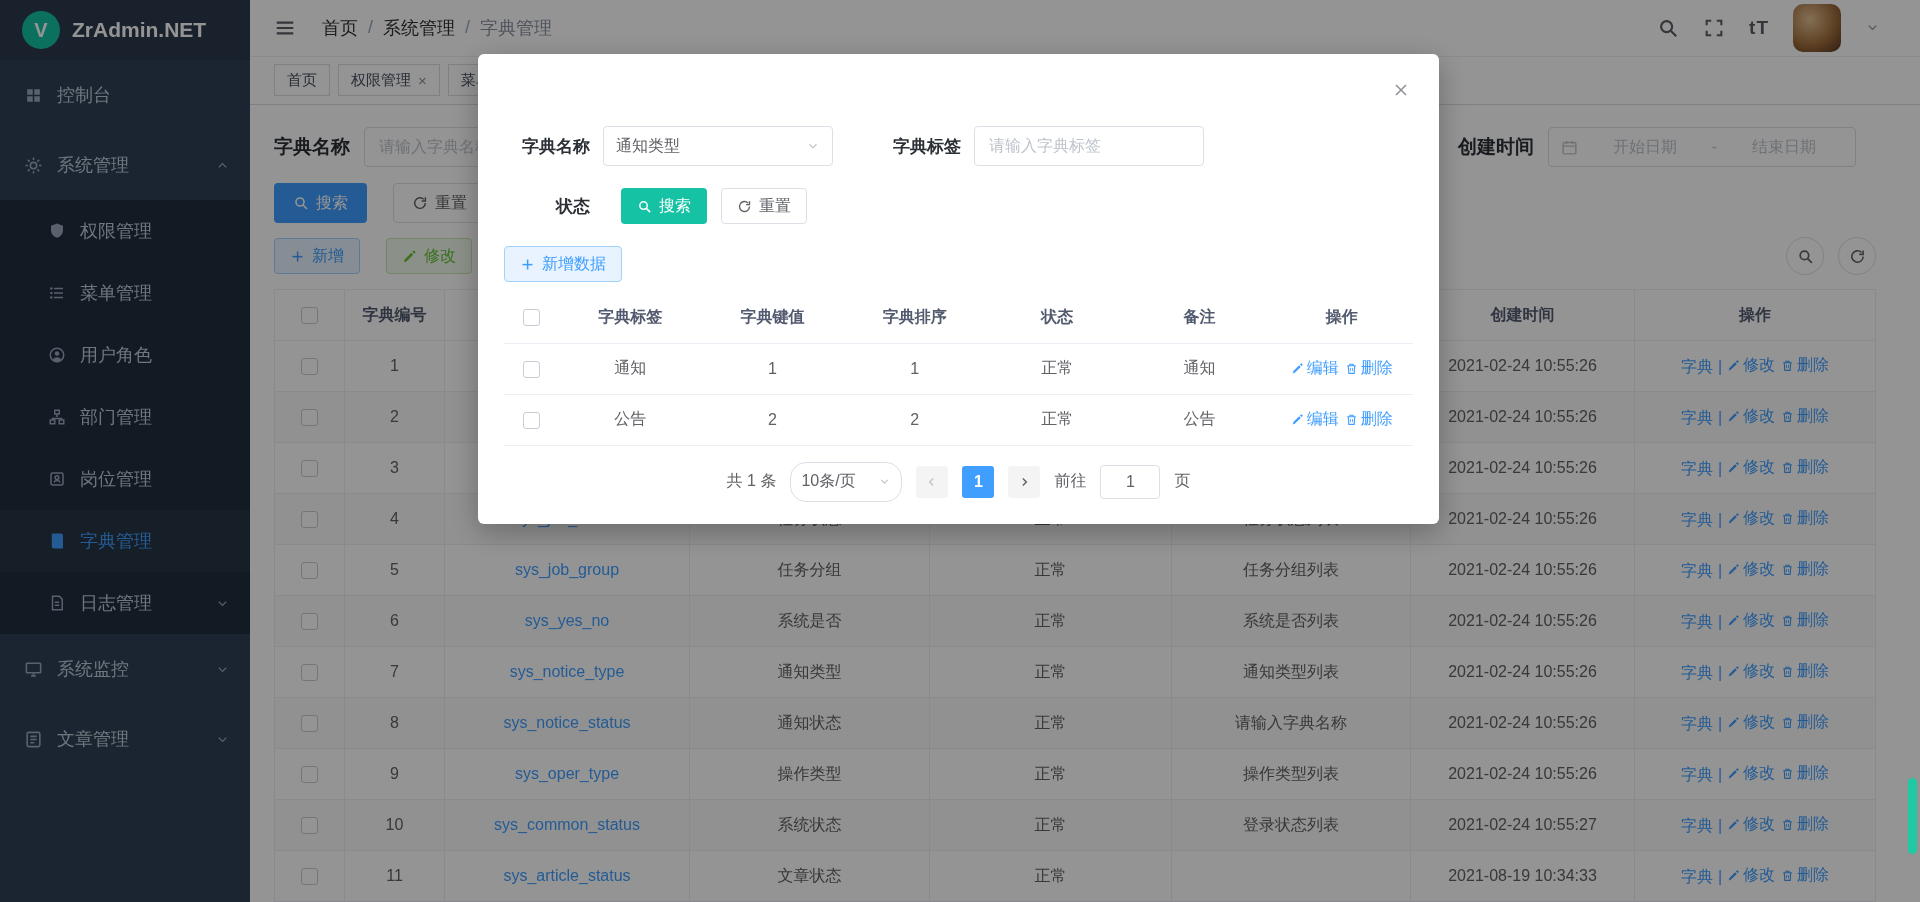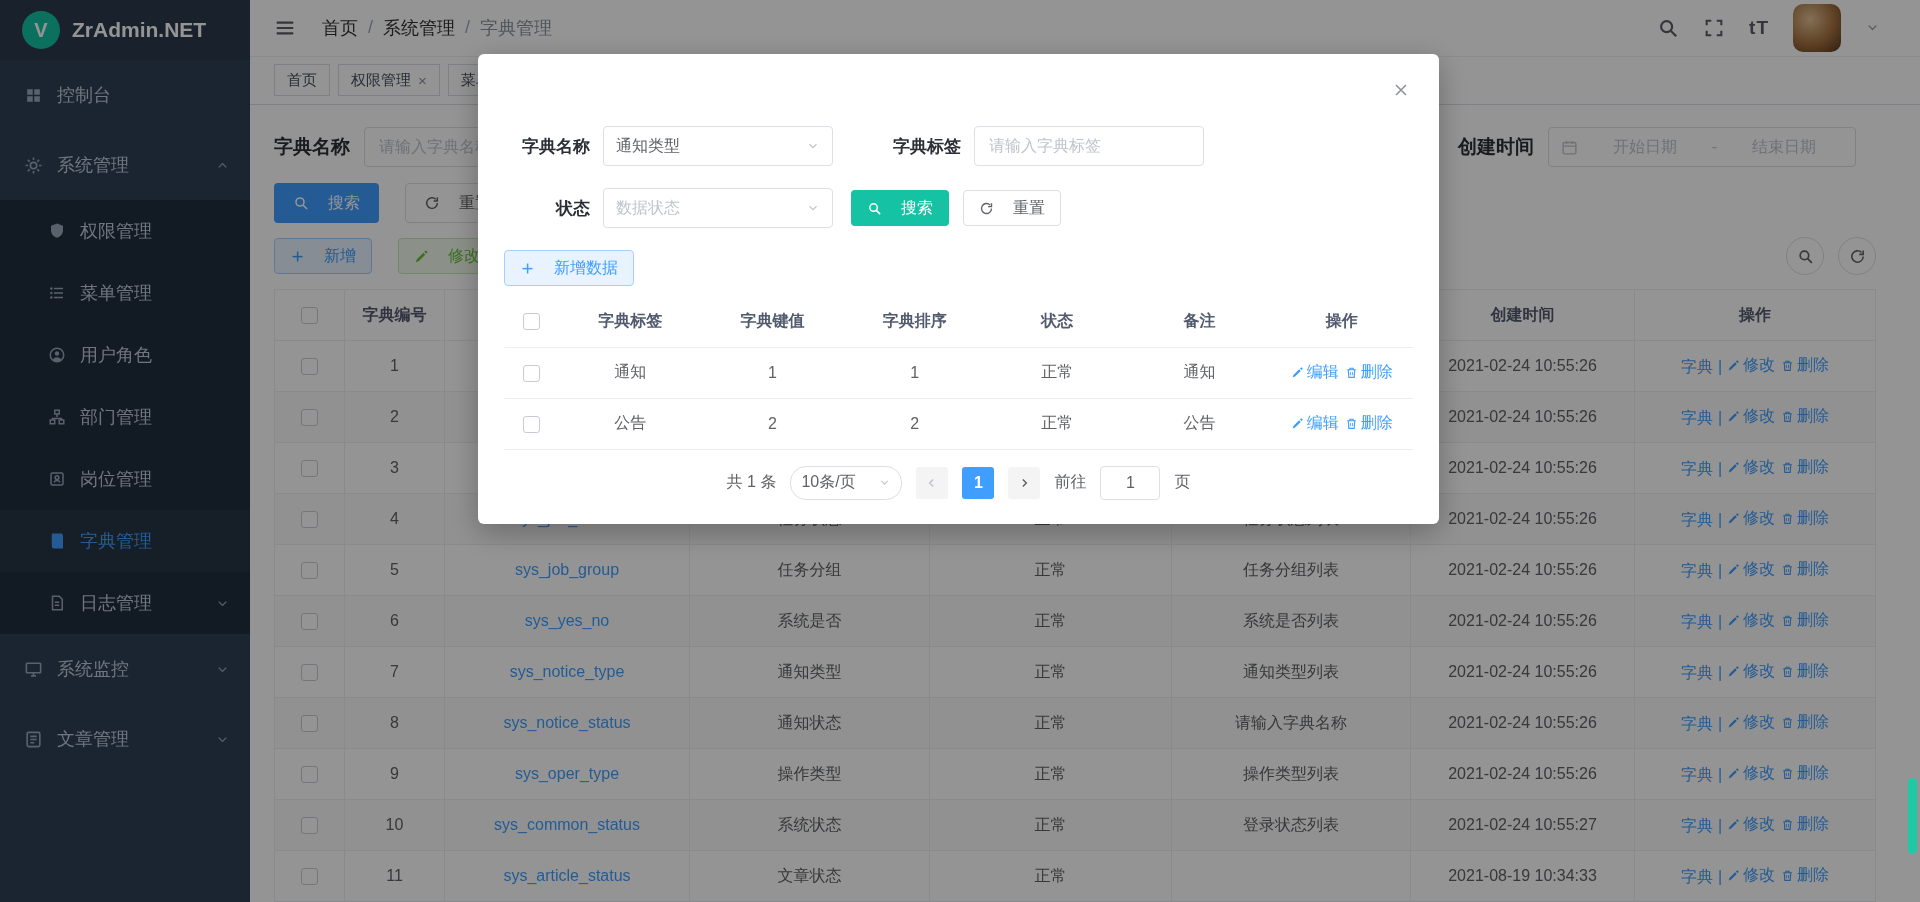--- a/index.html
+++ b/index.html
@@ -41,21 +41,21 @@
   .content { flex:1; padding:20px 44px 0 24px; background:#fff; }
 
   .filter-row { display:flex; align-items:center; height:44px; margin-bottom:14px; }
   .filter-label { font-size:19px; font-weight:bold; color:#2b2f36; margin-right:14px; white-space:nowrap; }
   .tin { height:40px; border:1px solid #dcdfe6; border-radius:4px; padding:0 14px; font-size:16px; color:#606266; background:#fff; outline:none; font-family:inherit; }
   .tin::placeholder { color:#bfc4cc; }
   .date-range { margin-left:auto; margin-right:20px; width:308px; height:40px; border:1px solid #dcdfe6; border-radius:4px; background:#fff; display:flex; align-items:center; gap:8px; padding:0 12px; color:#bfc4cc; font-size:16px; }
   .date-range .ph { flex:1; text-align:center; }
   .date-range .dash { color:#bfc4cc; }
 
-  .btn { height:40px; display:inline-flex; align-items:center; gap:19px; padding:0 18px; border-radius:4px; font-size:16px; border:1px solid transparent; cursor:pointer; font-family:inherit; white-space:nowrap; }
+  .btn { height:40px; display:inline-flex; align-items:center; gap:7px; padding:0 18px; border-radius:4px; font-size:16px; border:1px solid transparent; cursor:pointer; font-family:inherit; white-space:nowrap; }
   .btn-primary { background:#409eff; color:#fff; }
   .btn-default { background:#fff; border-color:#dcdfe6; color:#606266; }
   .btn-teal { background:#15c2a3; color:#fff; }
   .btn-sm { height:36px; padding:0 15px; font-size:16px; }
   .btn-plain-primary { background:#e8f3ff; border-color:#a3d0ff; color:#409eff; }
   .btn-plain-success { background:#f0f9eb; border-color:#c2e7b0; color:#67c23a; }
   .btn-row { display:flex; align-items:center; gap:26px; margin-bottom:14px; }
   .tool-right { margin-left:auto; display:flex; gap:14px; }
   .circle-btn { width:38px; height:38px; border-radius:50%; border:1px solid #dcdfe6; background:#fff; color:#606266; display:flex; align-items:center; justify-content:center; cursor:pointer; }
 
@@ -81,21 +81,21 @@
   .m-select .ph { color:#bfc4cc; }
   .m-select .chev { color:#c0c4cc; }
   .m-label2 { width:86px; text-align:right; margin-left:42px; }
   .m-btns { margin-left:18px; display:flex; gap:14px; }
 
   table.mgrid { width:100%; border-collapse:collapse; table-layout:fixed; margin-top:4px; }
   .mgrid th, .mgrid td { border-bottom:1px solid #ebeef5; height:51px; text-align:center; font-size:16px; color:#606266; white-space:nowrap; }
   .mgrid th { color:#515a6e; font-weight:bold; }
 
   .pager { display:flex; align-items:center; justify-content:center; gap:14px; margin-top:16px; font-size:16px; color:#606266; }
-  .psize { width:112px; height:34px; border:1px solid #dcdfe6; border-radius:16px; display:flex; align-items:center; justify-content:space-between; padding:0 10px; color:#606266; cursor:pointer; }
+  .psize { width:112px; height:40px; border:1px solid #dcdfe6; border-radius:16px; display:flex; align-items:center; justify-content:space-between; padding:0 10px; color:#606266; cursor:pointer; }
   .pbtn { width:32px; height:32px; border-radius:3px; background:#f4f4f5; display:flex; align-items:center; justify-content:center; cursor:pointer; }
   .pbtn.disabled { color:#c0c4cc; }
   .pbtn.en { color:#606266; }
   .pnum { width:32px; height:32px; border-radius:3px; background:#409eff; color:#fff; font-weight:bold; display:flex; align-items:center; justify-content:center; cursor:pointer; }
   .goto-in { width:60px; height:34px; border:1px solid #dcdfe6; border-radius:4px; text-align:center; font-size:16px; color:#606266; outline:none; font-family:inherit; }
 
   .scroll-thumb { position:fixed; right:3px; bottom:48px; width:9px; height:76px; border-radius:5px; background:#1ec9a4; z-index:60; }
 </style>
 </head>
 <body>
@@ -665,26 +665,20 @@
         <svg class="i chev" width="14" height="14">
             <use href="#i-chevdown"></use>
           </svg>
       </div>
       <span class="m-label m-label2">字典标签</span>
       <input class="tin" style="width: 230px;" placeholder="请输入字典标签">
     </div>
 
     <div class="m-row">
       <span class="m-label">状态</span>
-      <div class="m-select">
-        <span class="ph">数据状态</span>
-        <svg class="i chev" width="14" height="14">
-            <use href="#i-chevdown"></use>
-          </svg>
-      </div>
       <div class="m-btns">
         <button class="btn btn-sm btn-teal">
           <svg class="i" width="15" height="15">
               <use href="#i-magnifier"></use>
             </svg>
           <span>搜索</span>
         </button>
         <button class="btn btn-sm btn-default">
           <svg class="i" width="15" height="15">
               <use href="#i-refresh"></use>

